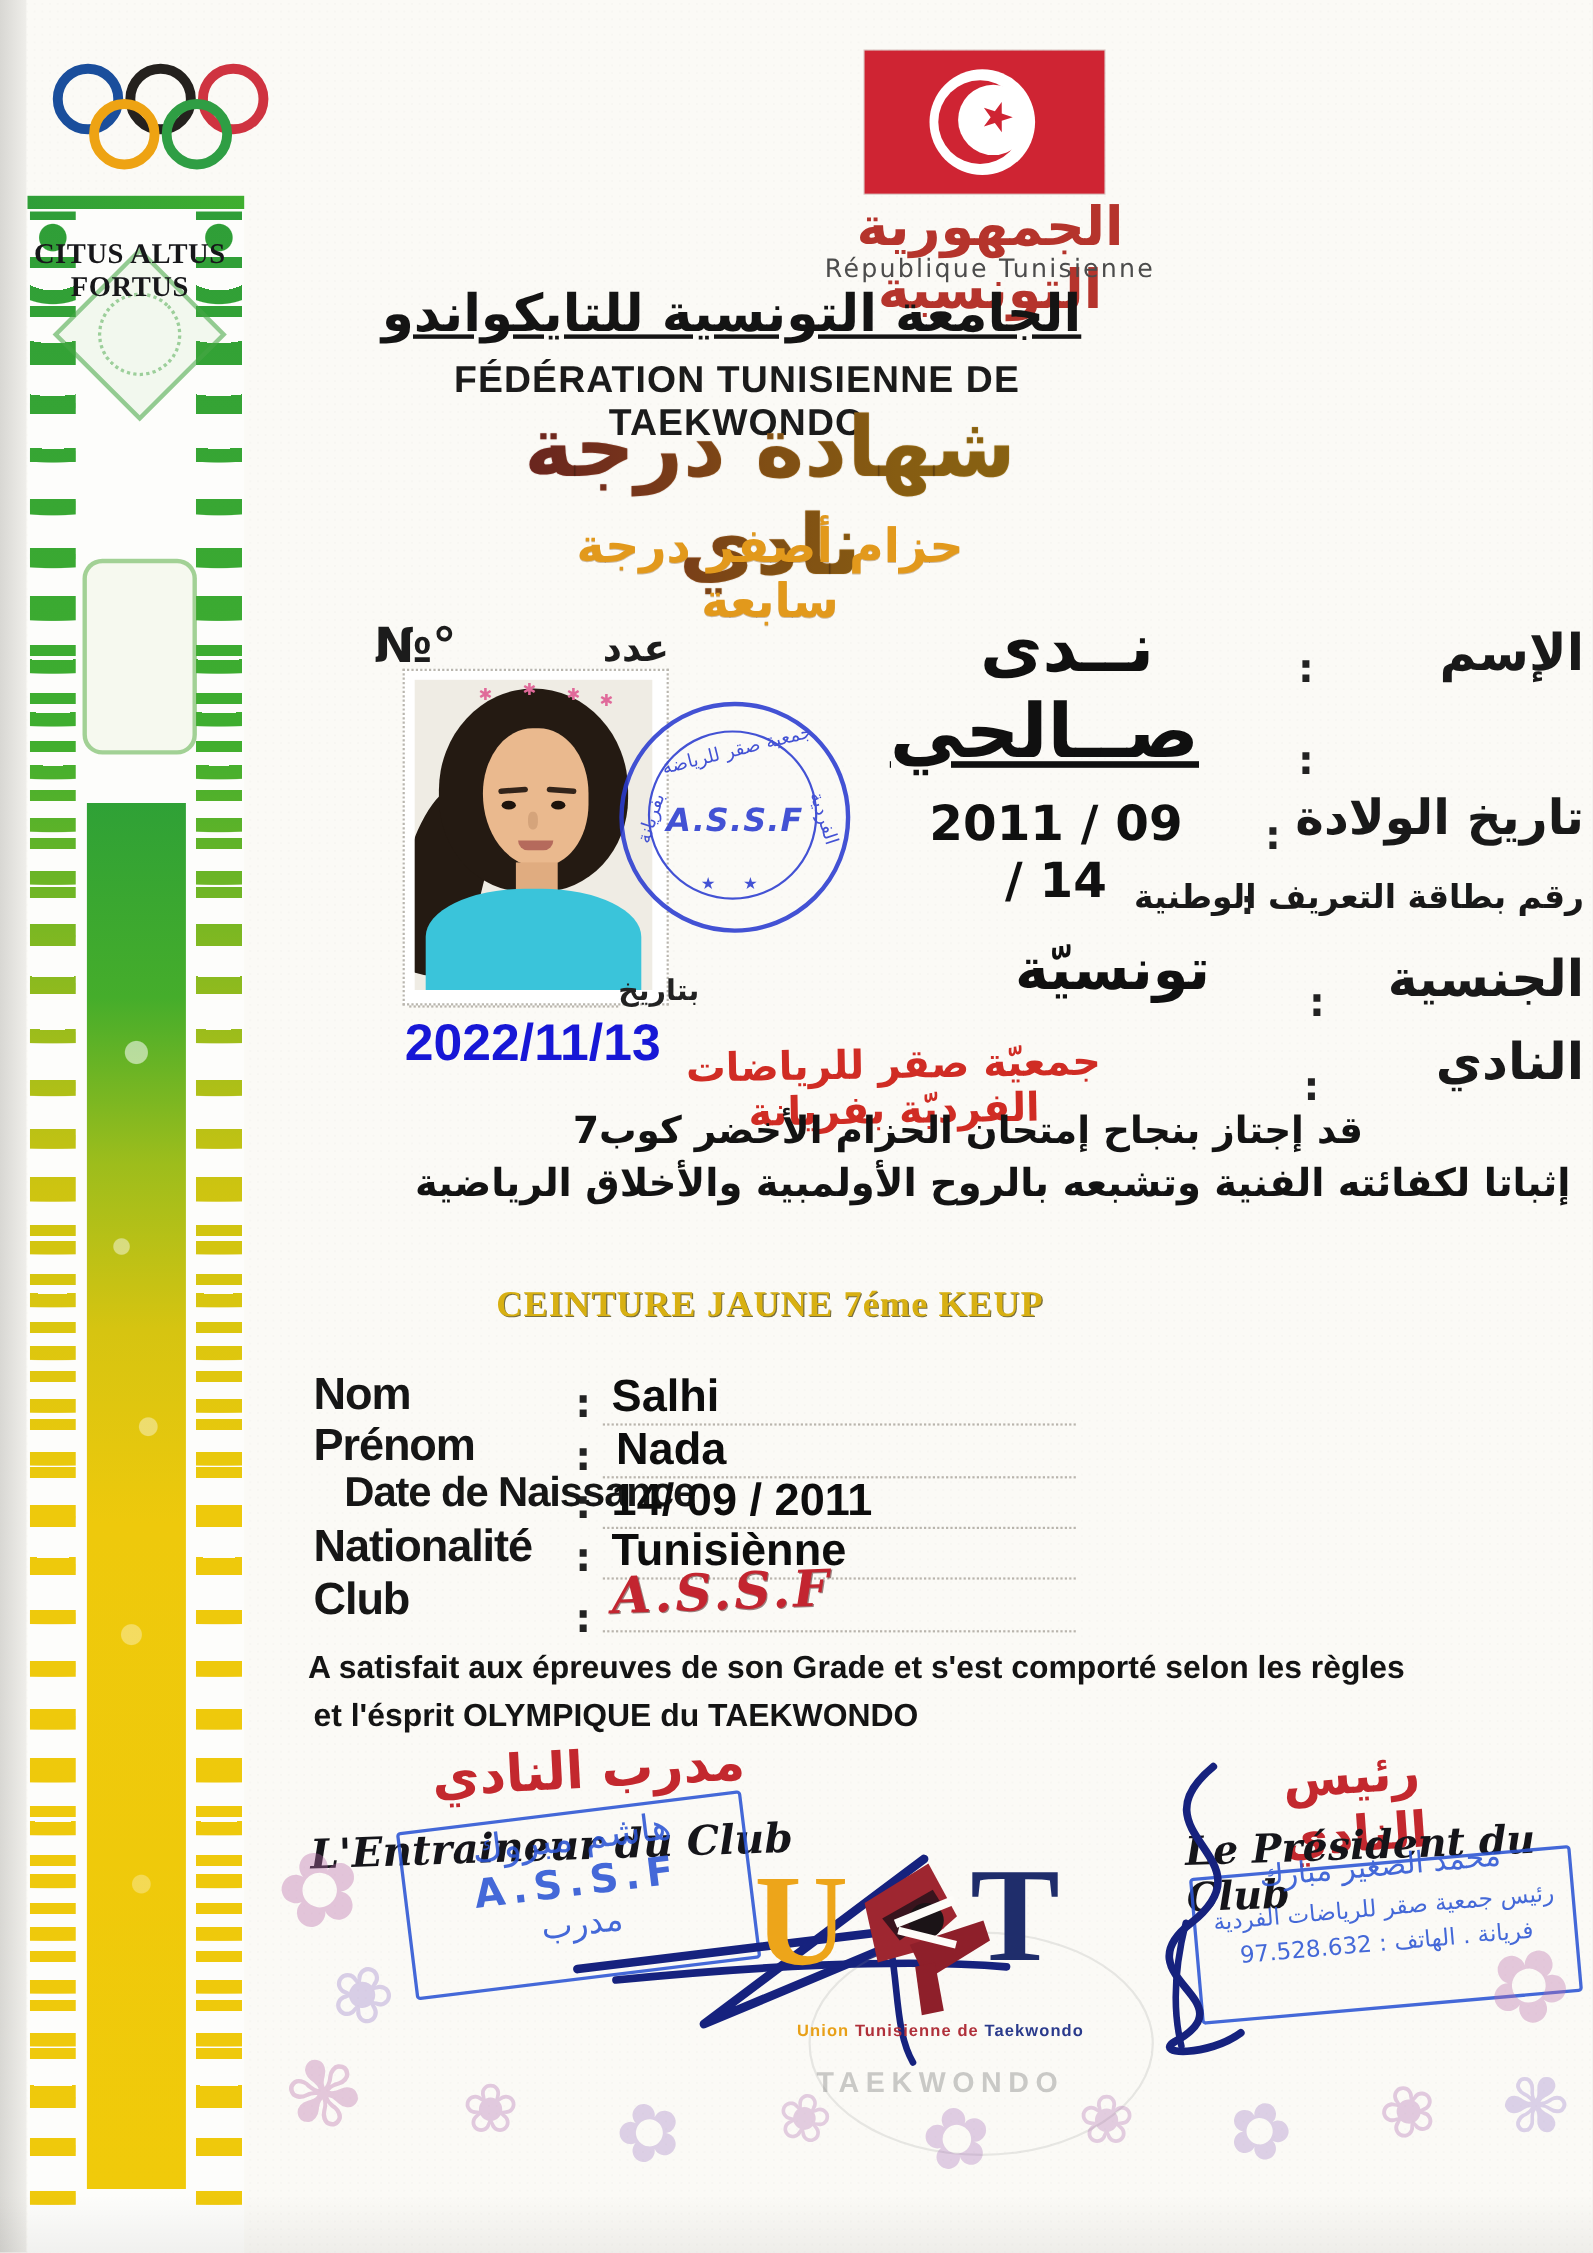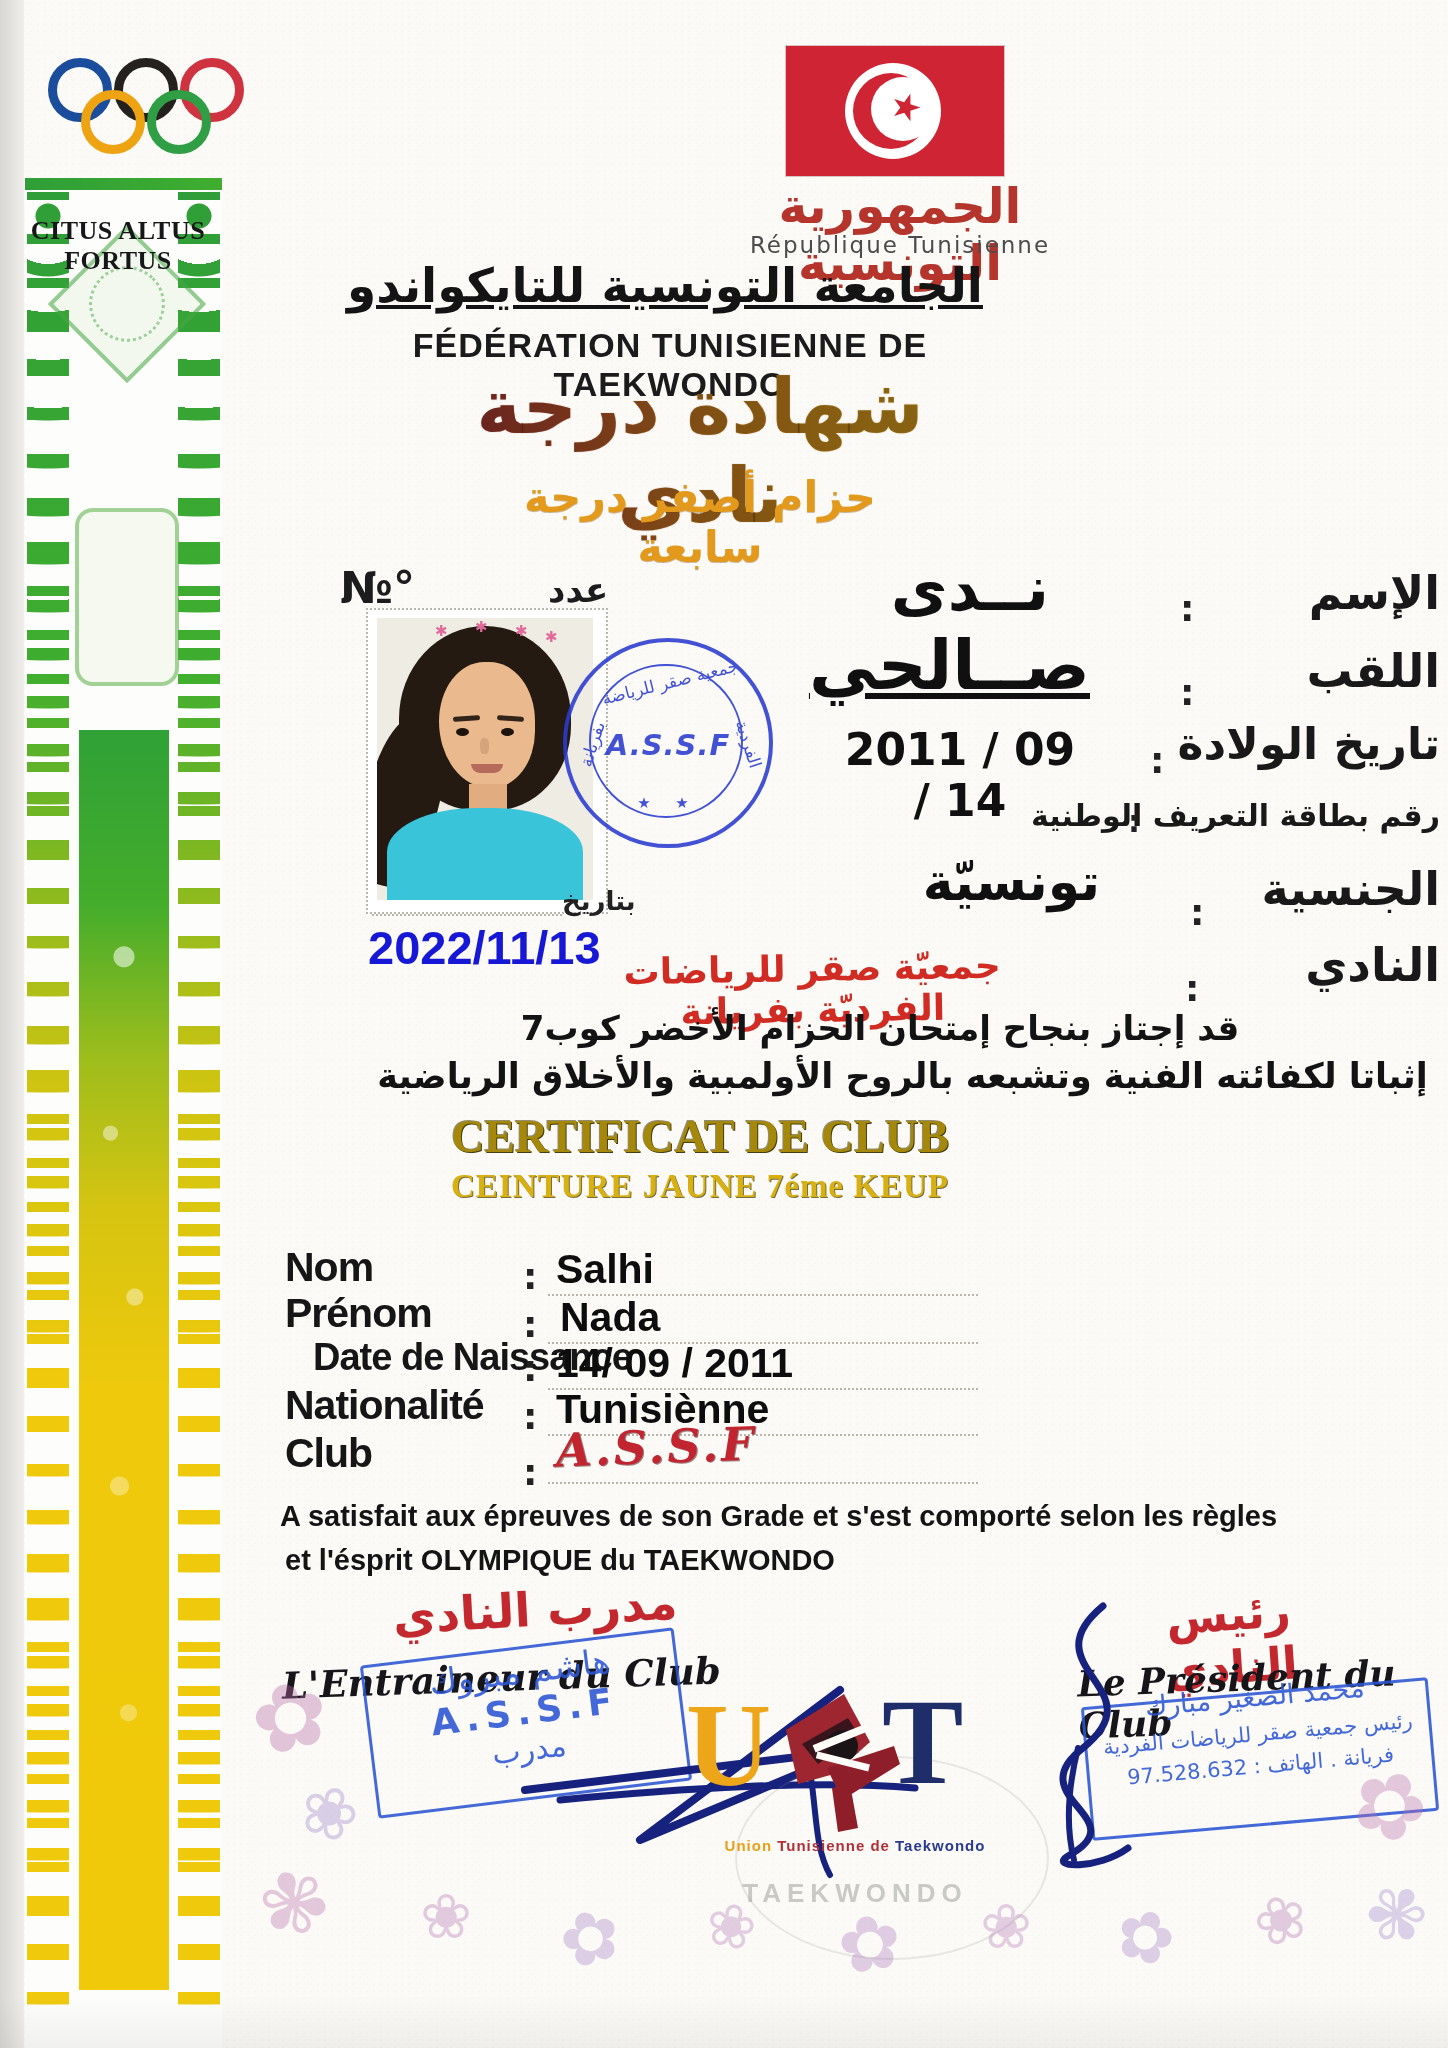--- a/index.html
+++ b/index.html
@@ -175,21 +175,20 @@
   </div>
 
   <div class="abs dotline" style="left:372px;top:914px;width:190px;"></div>
   <div class="abs b ar" style="left:562px;top:886px;font-size:26px;color:#222;">بتاريخ</div>
   <div class="abs dateBlue" style="left:368px;top:920px;width:210px;">2022/11/13</div>
 
   <div class="abs lblAr ar" style="top:566px;font-size:46px;">الإسم</div>
   <div class="abs colon" style="left:1180px;top:588px;">:</div>
   <div class="abs valAr ar ctr" style="left:860px;top:552px;width:220px;font-size:62px;">نــدى</div>
 
-  <div class="abs lblAr ar" style="top:644px;font-size:46px;">اللقب</div>
   <div class="abs colon" style="left:1180px;top:672px;">:</div>
   <div class="abs valAr ar ctr" style="left:835px;top:626px;width:255px;font-size:68px;text-decoration:underline;">صــالحي</div>
 
   <div class="abs lblAr ar" style="top:718px;font-size:44px;">تاريخ الولادة</div>
   <div class="abs colon" style="left:1150px;top:740px;">:</div>
   <div class="abs valAr ctr" style="left:840px;top:724px;width:240px;font-size:44px;direction:ltr;font-weight:bold;">2011 / 09 / 14</div>
 
   <div class="abs lblAr ar" style="top:798px;font-size:30px;">رقم بطاقة التعريف الوطنية</div>
   <div class="abs colon" style="left:1128px;top:804px;font-size:30px;">:</div>
 
@@ -197,21 +196,20 @@
   <div class="abs colon" style="left:1190px;top:892px;">:</div>
   <div class="abs valAr ar ctr" style="left:925px;top:852px;width:175px;font-size:52px;">تونسيّة</div>
 
   <div class="abs lblAr ar" style="top:938px;font-size:46px;">النادي</div>
   <div class="abs colon" style="left:1185px;top:968px;">:</div>
   <div class="abs valAr ar ctr clubVal" style="left:575px;top:948px;width:475px;font-size:36px;">جمعيّة صقر للرياضات الفرديّة بفريانة</div>
 
   <div class="abs b ar ctr" style="left:460px;top:1008px;width:840px;font-size:34px;color:#131313;">قد إجتاز  بنجاح إمتحان الحزام الأخضر كوب7</div>
   <div class="abs b ar ctr" style="left:360px;top:1056px;width:1085px;font-size:35px;color:#131313;">إثباتا لكفائته الفنية وتشبعه بالروح الأولمبية والأخلاق الرياضية</div>
 
-  <div class="abs goldT ctr" style="left:420px;top:1110px;width:560px;font-size:46px;">CERTIFICAT DE CLUB</div>
   <div class="abs goldS ctr" style="left:420px;top:1168px;width:560px;font-size:33px;">CEINTURE JAUNE 7éme KEUP</div>
 
   <div class="abs frLbl" style="left:285px;top:1244px;">Nom</div>
   <div class="abs colon" style="left:523px;top:1256px;">:</div>
   <div class="abs frVal" style="left:556px;top:1246px;">Salhi</div>
   <div class="abs dotline" style="left:548px;top:1294px;width:430px;"></div>
 
   <div class="abs frLbl" style="left:285px;top:1290px;">Prénom</div>
   <div class="abs colon" style="left:523px;top:1304px;">:</div>
   <div class="abs frVal" style="left:560px;top:1294px;">Nada</div>

